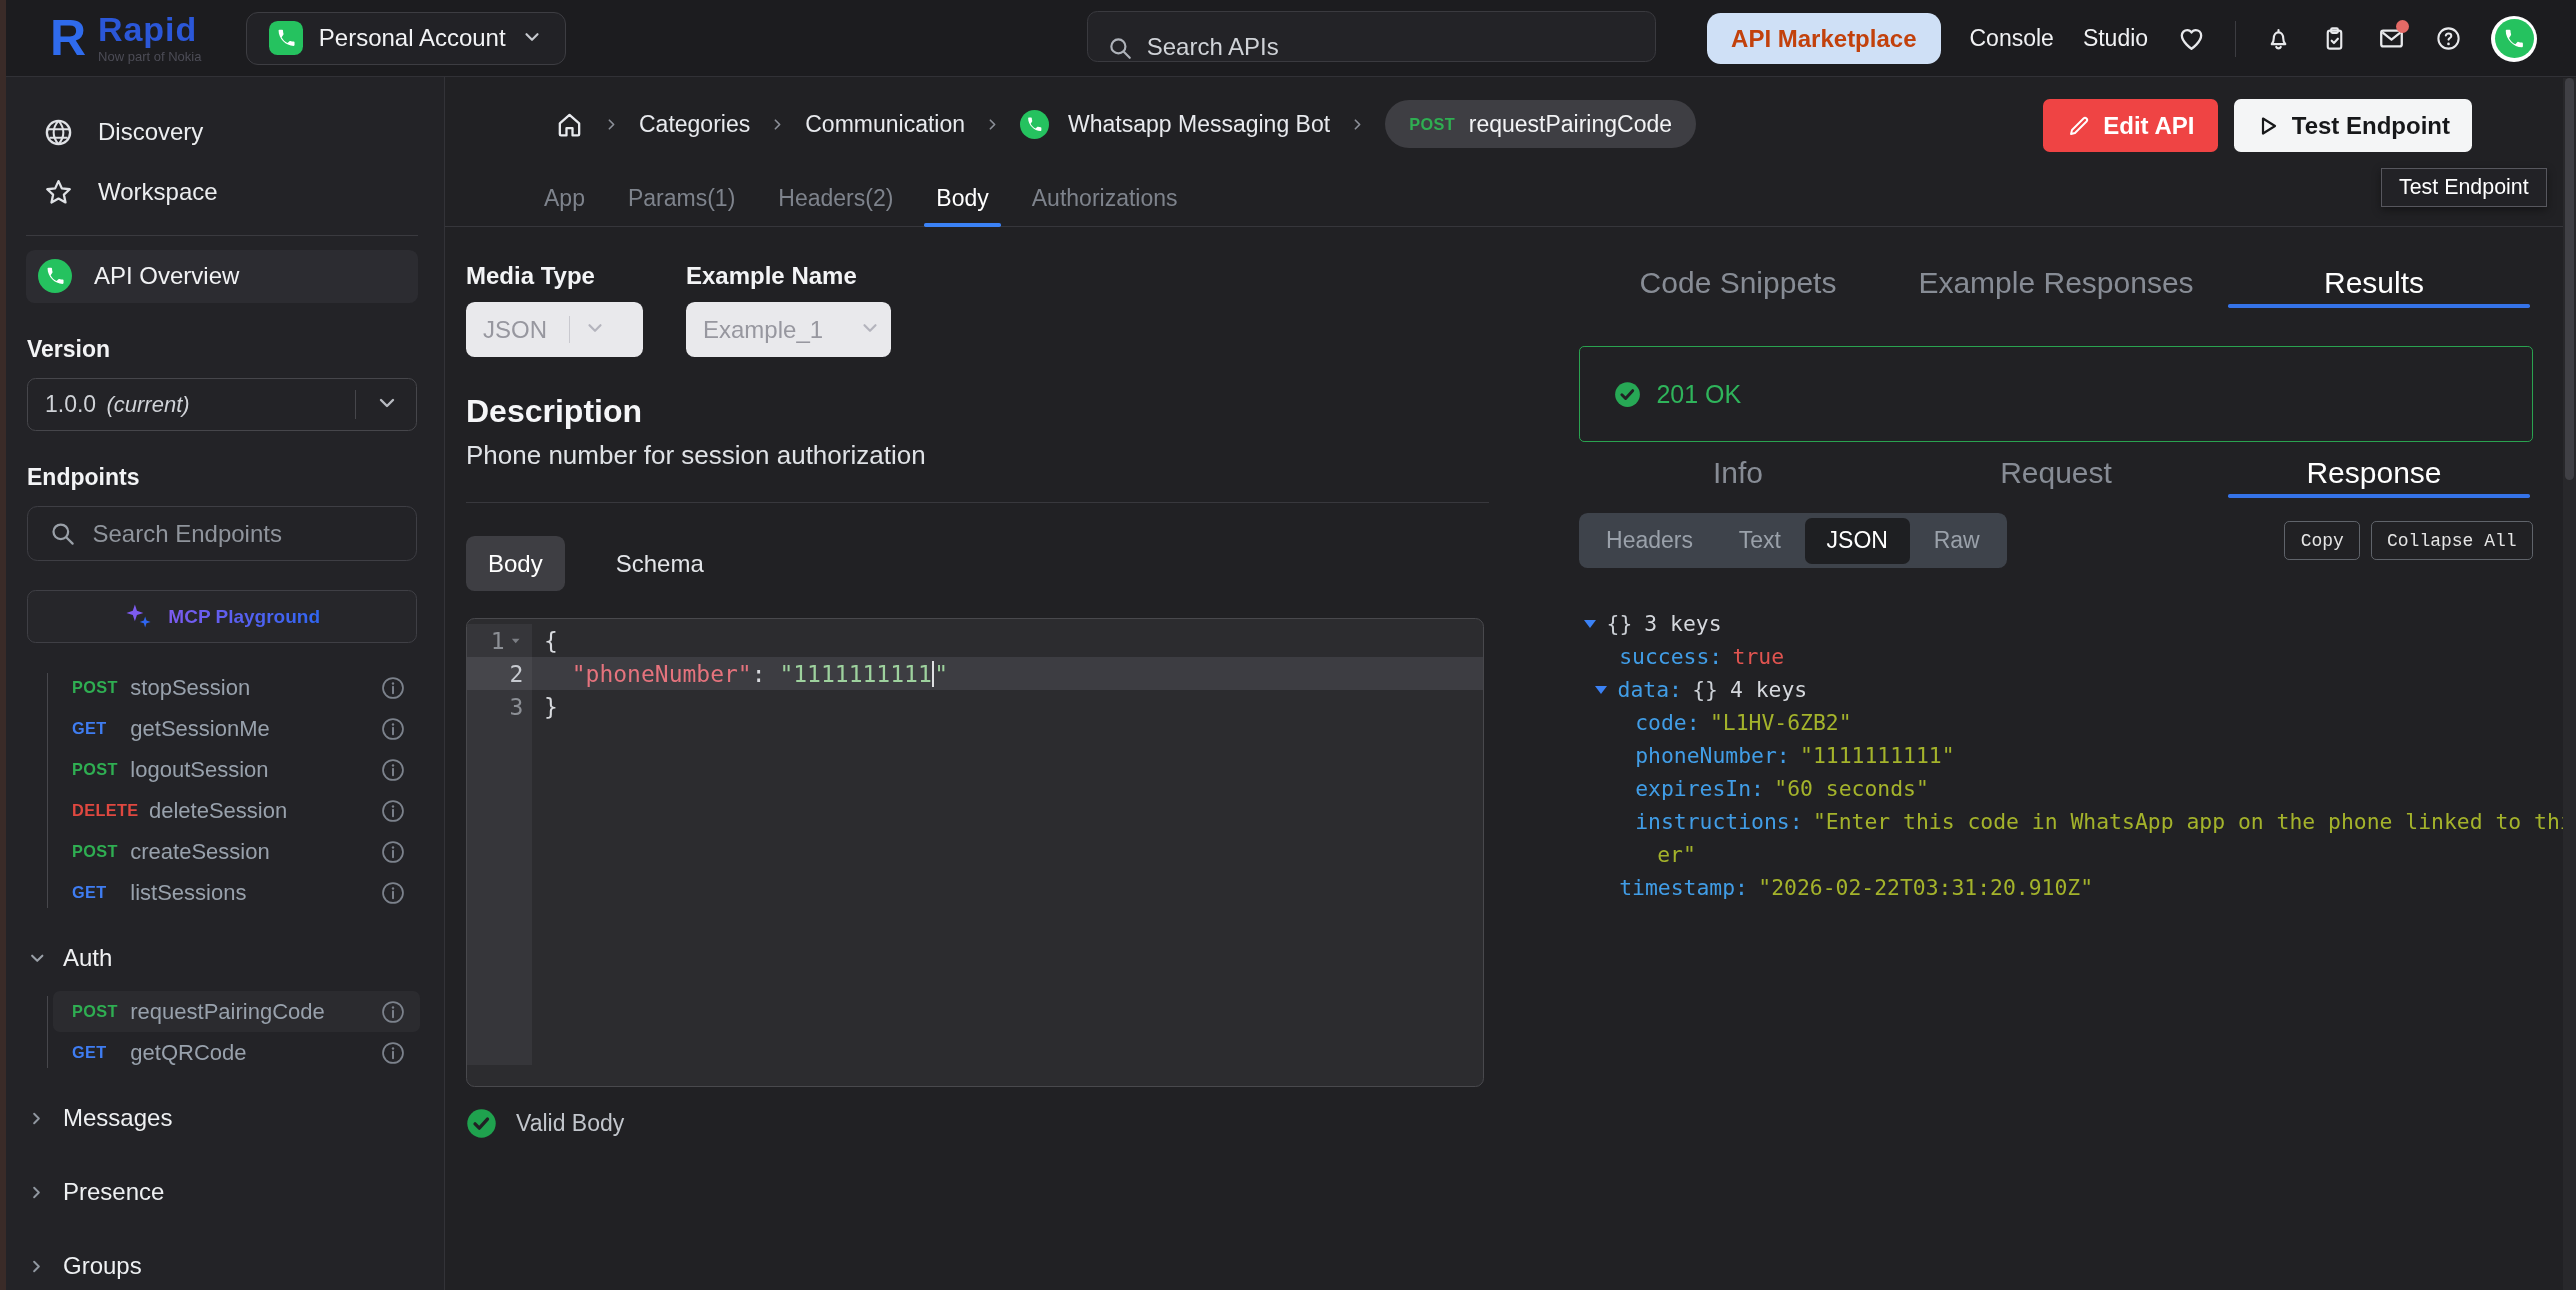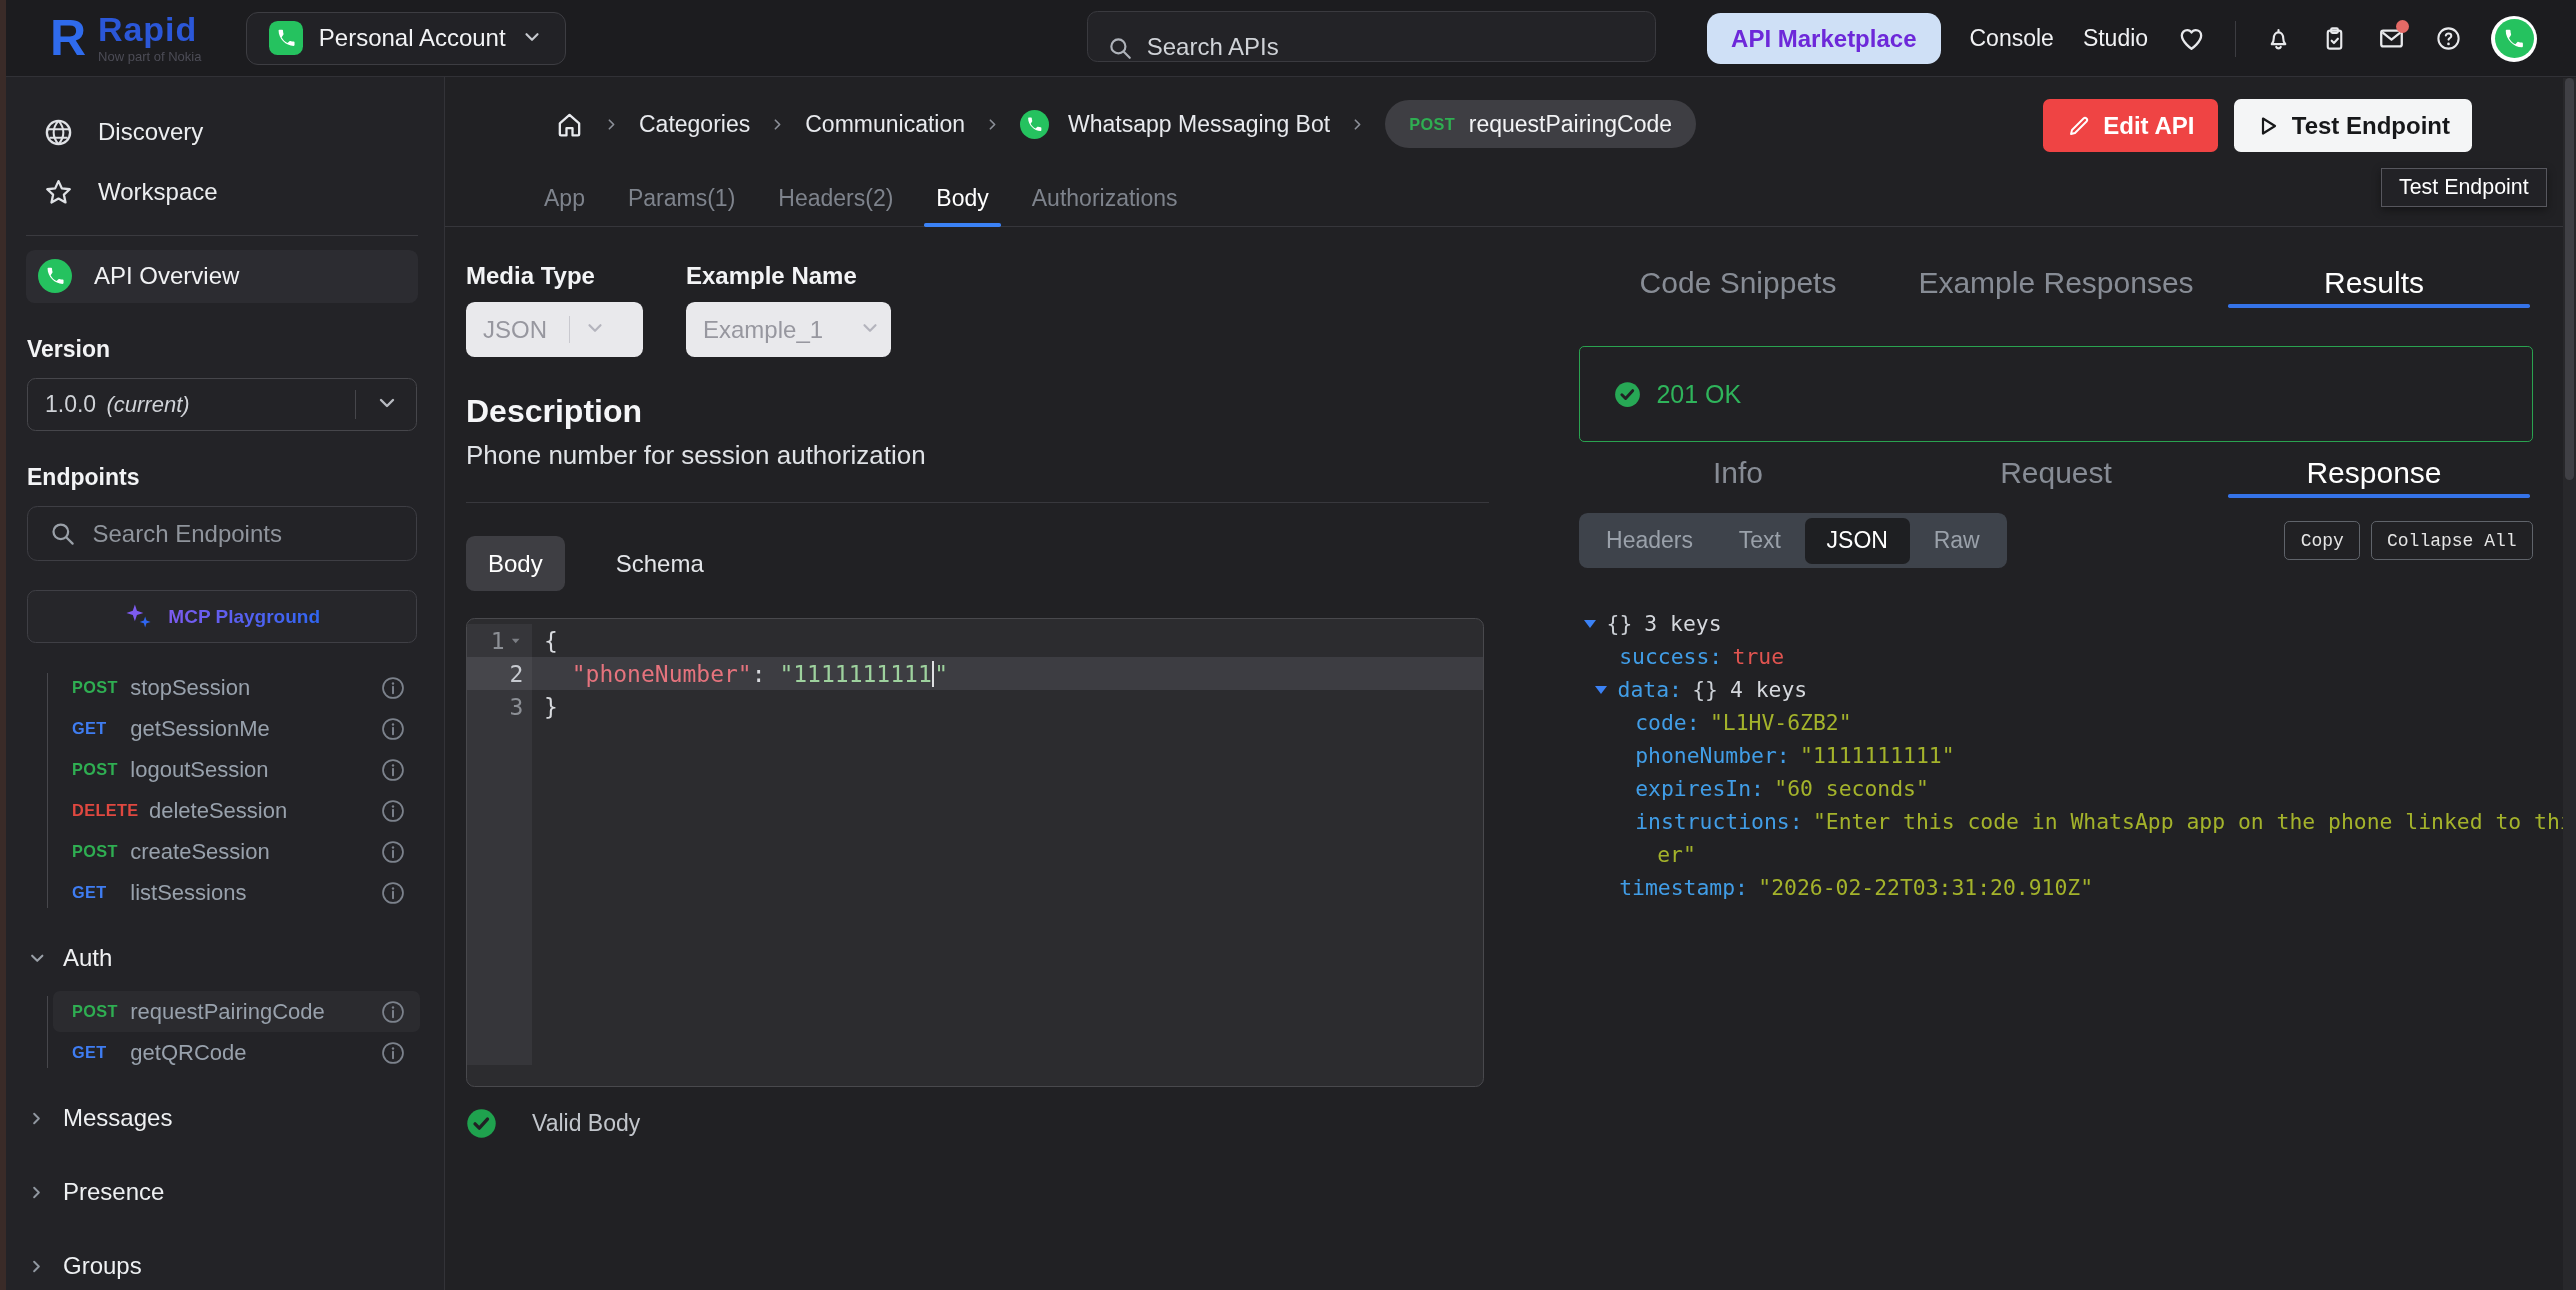--- a/index.html
+++ b/index.html
@@ -17,21 +17,21 @@
   .logo-text-col{display:flex;flex-direction:column}
   .logo-name{font-size:34px;font-weight:700;color:#2b57d8;letter-spacing:0.9px;line-height:1}
   .logo-tag{font-size:13px;color:#4c4c56;margin-top:3.4px}
   .account-pill{display:flex;align-items:center;gap:15.4px;margin-left:45px;height:53px;min-width:318px;padding:0 22px;border:0.9px solid #3d3d42;border-radius:12px;background:#222226;cursor:pointer}
   .account-pill .label{font-size:24px;color:#f2f3f5}
   .account-pill .chev{margin-left:auto;color:#c6c9ce}
   .nav-search{position:absolute;left:1087px;top:11px;width:569px;height:51px;border:0.9px solid #3a3a3f;border-radius:10.3px;background:#232327;display:flex;align-items:flex-end;padding:0 19px;gap:13.7px}
   .nav-search input{background:transparent;border:0;outline:0;color:#d4d7db;font-size:24px;font-family:"Liberation Sans",sans-serif;width:100%}
   .nav-search input::placeholder{color:#cfd2d7}
   .nav-right{position:absolute;right:39px;top:0;height:77px;display:flex;align-items:center;gap:29px}
-  .mk-pill{height:51px;display:flex;align-items:center;padding:0 24px;border-radius:13.7px;background:#cfe0f6;color:#6d28d9;font-size:24px;font-weight:600;cursor:pointer}
+  .mk-pill{height:51px;display:flex;align-items:center;padding:0 24px;border-radius:13.7px;background:#cfe0f6;color:#c2410c;font-size:24px;font-weight:600;cursor:pointer}
   .nav-link{font-size:23px;font-weight:500;color:#f0f1f3;cursor:pointer}
   .nav-div{width:0.9px;height:36px;background:#3c3c41}
   .nav-icon{color:#e8e9ec;display:inline-flex;cursor:pointer;position:relative}
   .mail-dot{position:absolute;right:-3.4px;top:-4.3px;width:13.7px;height:13.7px;border-radius:50%;background:#e46a66}
   .wa{background:#25c25f;border-radius:50%;display:inline-flex;align-items:center;justify-content:center;color:#fff;flex:none}
   .wa-sq{border-radius:8.6px}
   .avatar-ring{width:46px;height:46px;border-radius:50%;background:#fff;display:flex;align-items:center;justify-content:center;cursor:pointer}
 
   
   #sidebar{position:absolute;left:0;top:77px;width:445px;height:1214px;background:#232327;border-right:0.9px solid #333338;overflow:hidden}
@@ -111,21 +111,21 @@
   .gutter-cell{width:65px;flex:none;height:100%;background:#36363a;color:#8c8f95;display:flex;align-items:center;justify-content:flex-end;padding-right:8.6px;gap:3.4px}
   .ed-row.active .gutter-cell{background:#46464b;color:#c7cad0}
   .code-cell{flex:1;height:100%;display:flex;align-items:center;padding-left:12px;white-space:pre;color:#d8dade}
   .ed-row.active .code-cell{background:#3d3d42}
   .tok-key{color:#e5737d}
   .tok-str{color:#9ed29e}
   .cursor{display:inline-block;width:2.6px;height:26px;background:#dfe0e2;vertical-align:middle}
   .fold{color:#7b7e84;display:inline-flex}
   .ed-fill{height:342px;background:#2c2c2f;display:flex}
   .ed-fill .gutter-cell{align-items:flex-start}
-  .valid-row{display:flex;align-items:center;gap:35px;margin-top:20.5px}
+  .valid-row{display:flex;align-items:center;gap:19px;margin-top:20.5px}
   .valid-row .txt{font-size:23px;color:#c2c6cc}
 
   
   #right-col{position:absolute;left:1579px;top:228px;width:954px}
   .rtabs{display:flex;margin-top:29px}
   .rtab{flex:1;position:relative;height:51px;display:flex;align-items:center;justify-content:center;font-size:30px;color:#878c95;cursor:pointer}
   .rtab.active{color:#fff}
   .rtab.active::after{content:'';position:absolute;left:4%;right:1%;bottom:0;height:4.3px;background:#3573e8;border-radius:1.7px}
   .status-box{margin-top:38px;height:96px;border:1.7px solid #2aa350;border-radius:5.1px;display:flex;align-items:center;padding-left:34px;gap:15.4px}
   .status-box .txt{font-size:25px;font-weight:500;color:#2fb45b}

